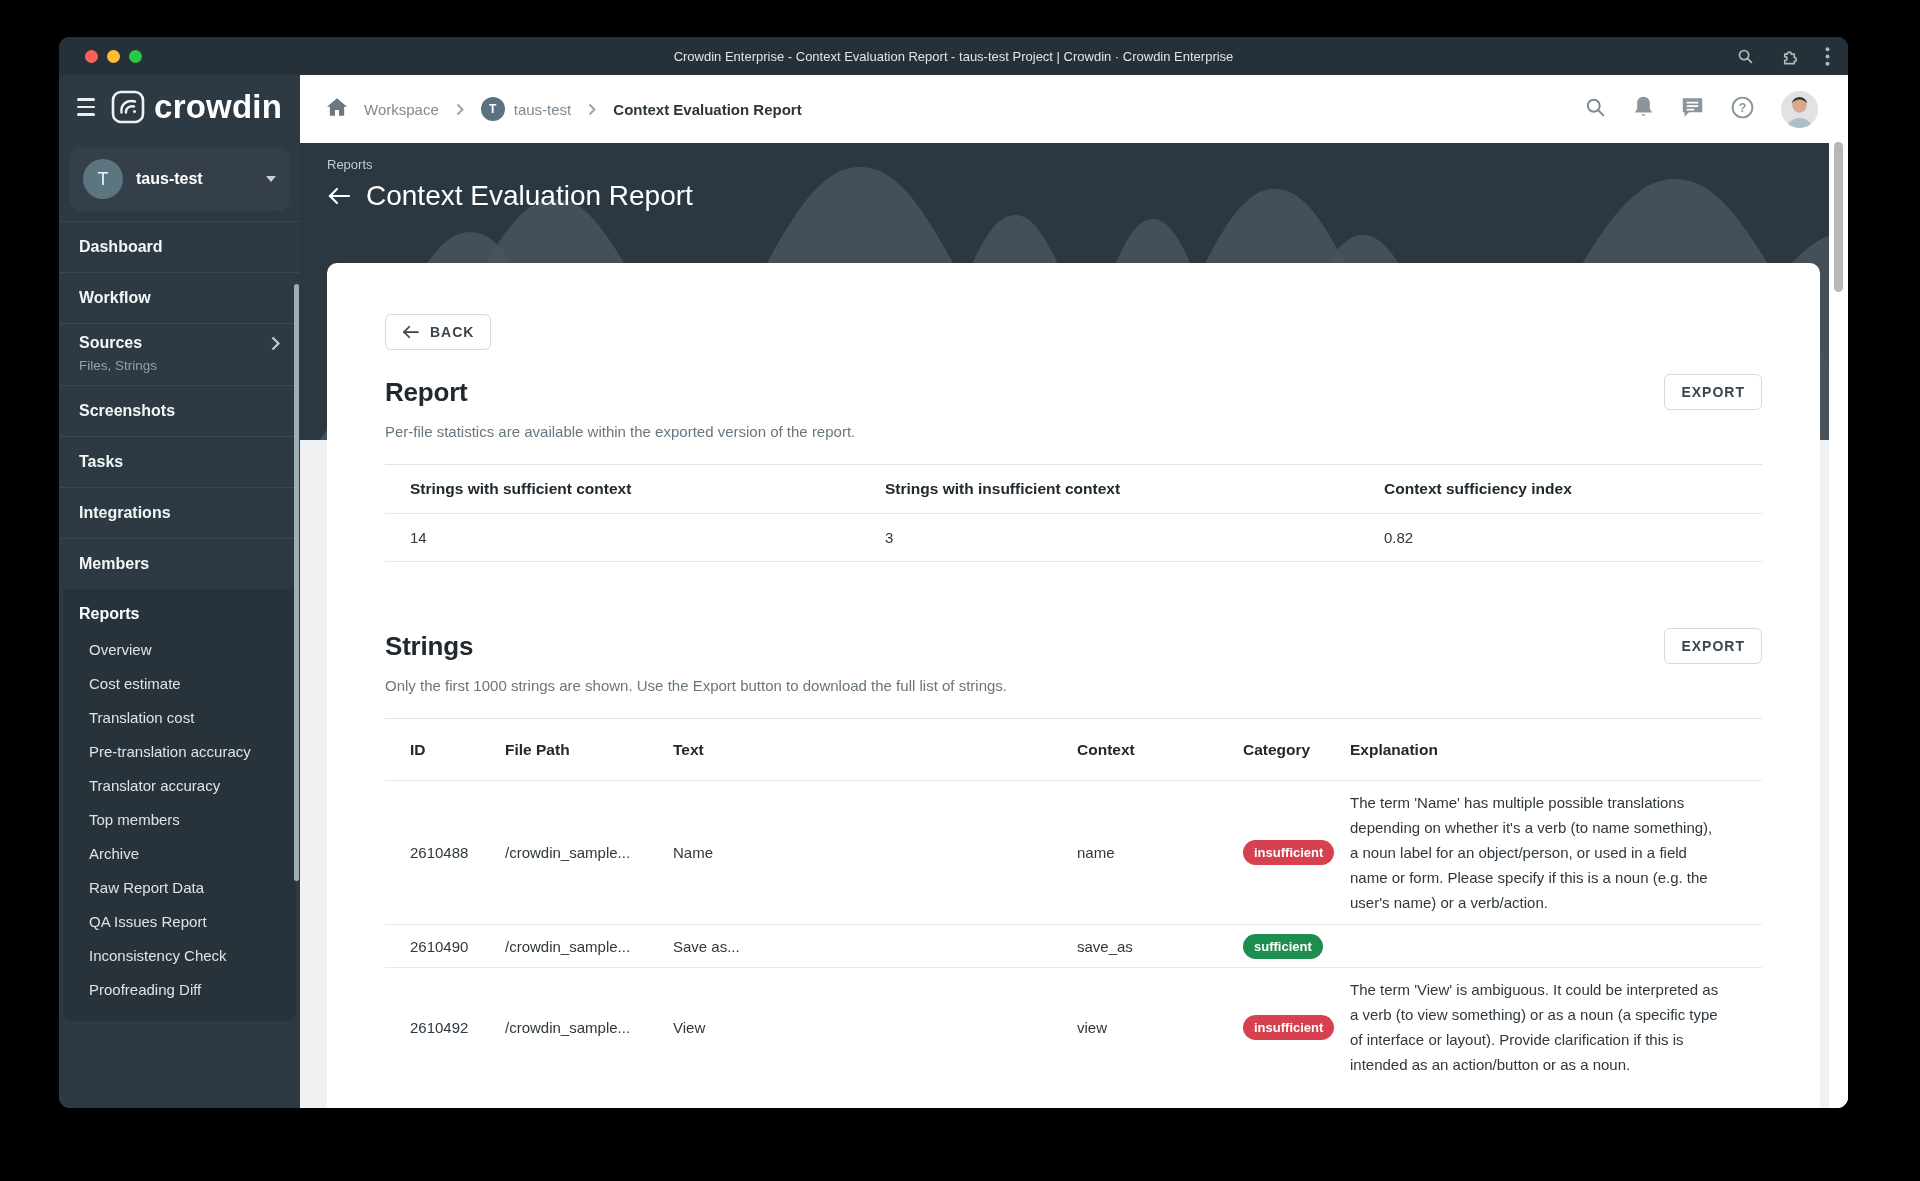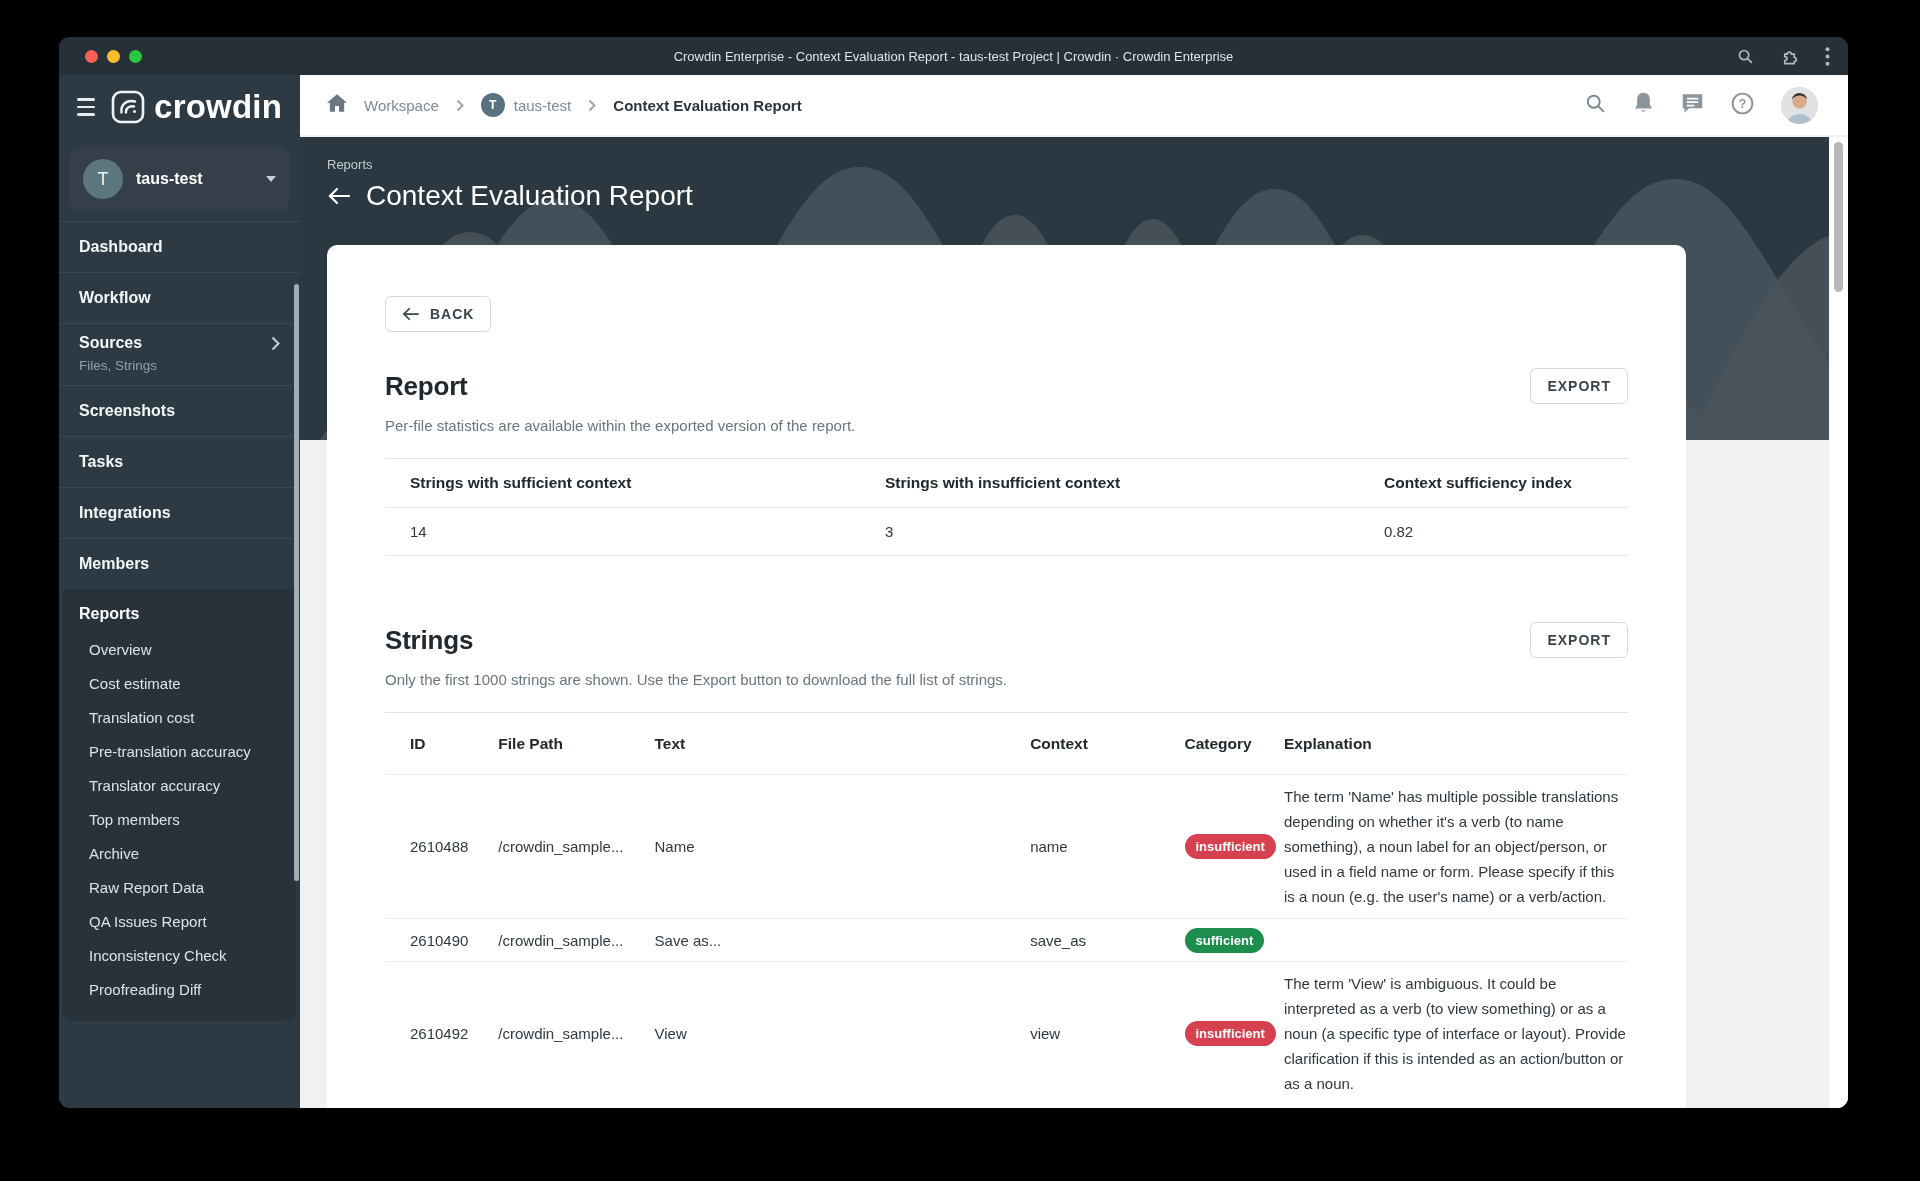--- a/index.html
+++ b/index.html
@@ -40,51 +40,51 @@
                      padding-top:10px;padding-bottom:12px;}
   .nav-line{display:flex;align-items:center;justify-content:space-between;}
   .nav-sub{font-size:13.5px;color:#92a0a8;margin-top:6px;}
   .reports-block{margin:0 4px;background:#27323b;border-radius:0 0 10px 10px;padding-bottom:14px;}
   .reports-head{padding:16px 16px 10px 16px;font-size:16px;font-weight:700;cursor:pointer;}
   .reports-sub{padding:8px 16px 9px 26px;font-size:15px;color:#dde4e8;cursor:pointer;}
   .side-scroll{position:absolute;right:1px;top:209px;width:5px;height:597px;border-radius:3px;
                background:rgba(188,203,212,.8);}
   
   .main{flex:1;position:relative;overflow:hidden;background:#eff1f2;}
-  .app-header{height:60px;background:#fff;display:flex;align-items:center;padding:0 30px 0 27px;
+  .app-header{height:68px;background:#fff;display:flex;align-items:center;padding:0 30px 0 27px;
               position:relative;z-index:4;}
   .crumbs{display:flex;align-items:center;gap:17px;}
   .crumb-gray{font-size:15px;color:#7d8a93;cursor:pointer;}
   .crumb-current{font-size:15px;color:#2b353c;font-weight:700;}
   .crumb-avatar{width:24px;height:24px;border-radius:50%;background:#587280;color:#fff;font-size:12px;
                 display:flex;align-items:center;justify-content:center;font-weight:700;}
   .crumb-proj{display:flex;align-items:center;gap:9px;cursor:pointer;}
   .hdr-icons{margin-left:auto;display:flex;align-items:center;gap:27px;color:#7b8890;}
   .avatar-photo{width:37px;height:37px;border-radius:50%;overflow:hidden;background:#e3e6e8;cursor:pointer;}
   
   .band{position:absolute;left:0;top:62px;width:1547px;height:303px;background:#2b3841;z-index:1;}
   .band svg{position:absolute;left:0;top:0;}
   .page-head{position:absolute;left:27px;top:82px;z-index:2;color:#fff;}
   .eyebrow{font-size:13px;color:#c3ccd2;}
   .page-title{margin-top:8px;font-size:28px;font-weight:500;display:flex;align-items:center;gap:15px;}
   .back-arrow{cursor:pointer;display:flex;align-items:center;}
   
   .gutter{position:absolute;right:0;top:62px;bottom:0;width:19px;background:#fff;z-index:5;}
   .gutter-thumb{position:absolute;left:5px;top:5px;width:9px;height:150px;border-radius:5px;background:#b4b8bb;}
   
-  .card{position:absolute;left:27px;top:170px;width:1359px;background:#fff;border-radius:10px;
+  .card{position:absolute;left:27px;top:188px;width:1493px;background:#fff;border-radius:10px;
         z-index:3;padding:0 58px 60px 58px;}
   .btn{display:inline-flex;align-items:center;gap:10px;border:1px solid #d5dadd;border-radius:6px;
        background:#fff;color:#3a444b;font-size:14px;font-weight:700;letter-spacing:1px;
        padding:9px 16px;cursor:pointer;font-family:inherit;}
   .back-btn{margin-top:51px;}
   .sec-head{display:flex;align-items:center;justify-content:space-between;}
   .sec-title{font-size:26px;font-weight:700;color:#21292e;letter-spacing:-.2px;}
   .sec-sub{margin-top:13px;font-size:15px;color:#68767f;}
-  .report-sec{margin-top:36px;}
+  .report-sec{margin-top:24px;}
   .strings-sec{margin-top:66px;}
   
   .stats{margin-top:24px;border-top:1px solid #dfe3e6;border-bottom:1px solid #e6e9eb;}
   .stats-row{display:flex;align-items:center;padding-left:25px;gap:12px;}
   .stats-row.head{height:49px;border-bottom:1px solid #e6e9eb;font-weight:700;color:#20292e;font-size:15.5px;}
   .stats-row.vals{height:47px;font-size:15px;color:#2e383e;}
   .sc1{width:463px;}.sc2{width:487px;}.sc3{flex:1;}
   
   .stable{margin-top:24px;border-top:1px solid #dfe3e6;}
   .srow{display:flex;align-items:center;padding-left:25px;border-bottom:1px solid #e8ebed;min-height:43px;}

